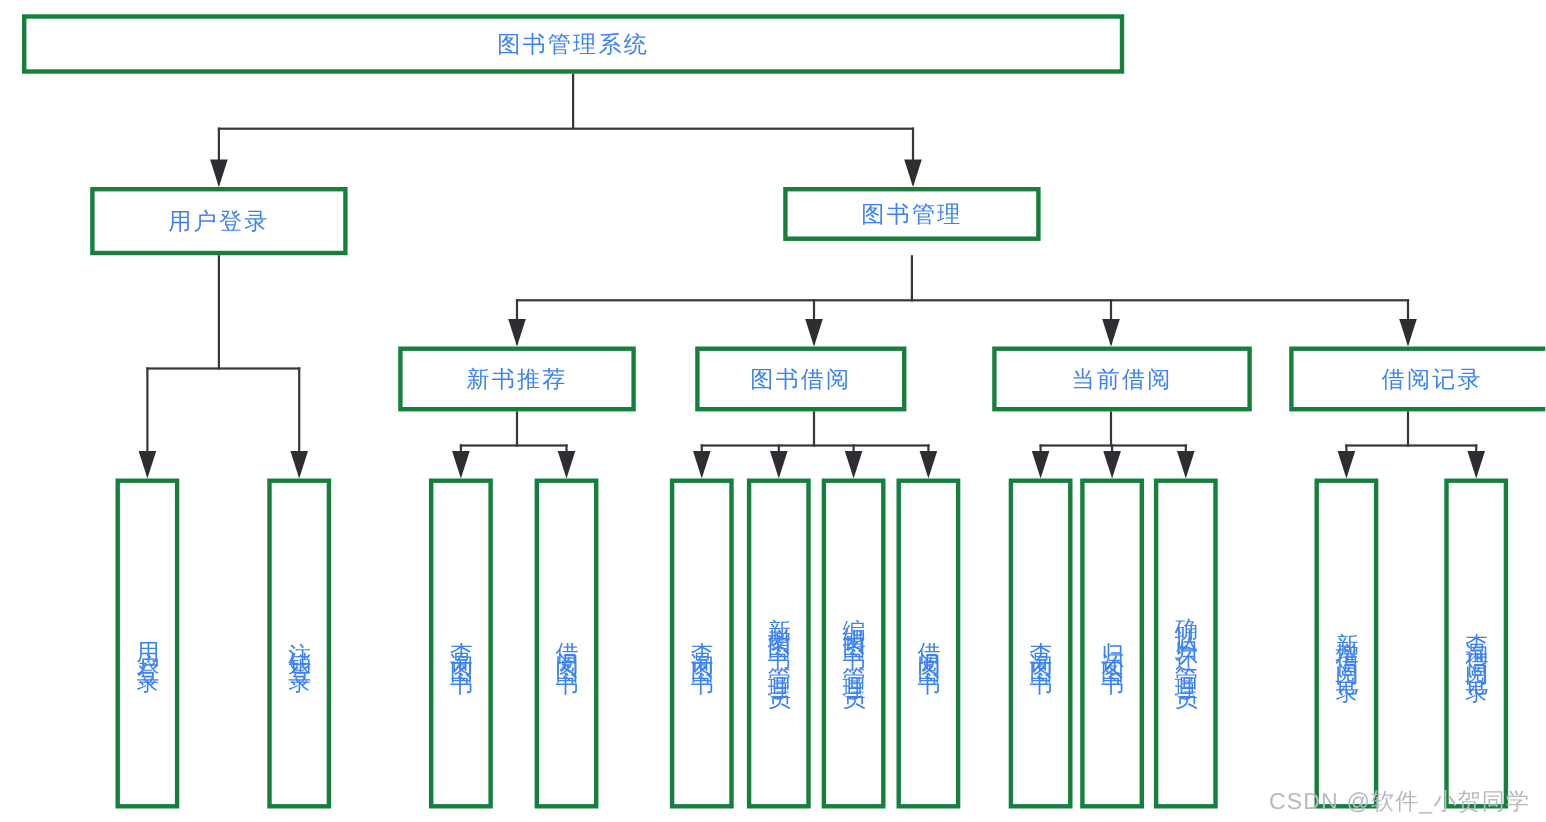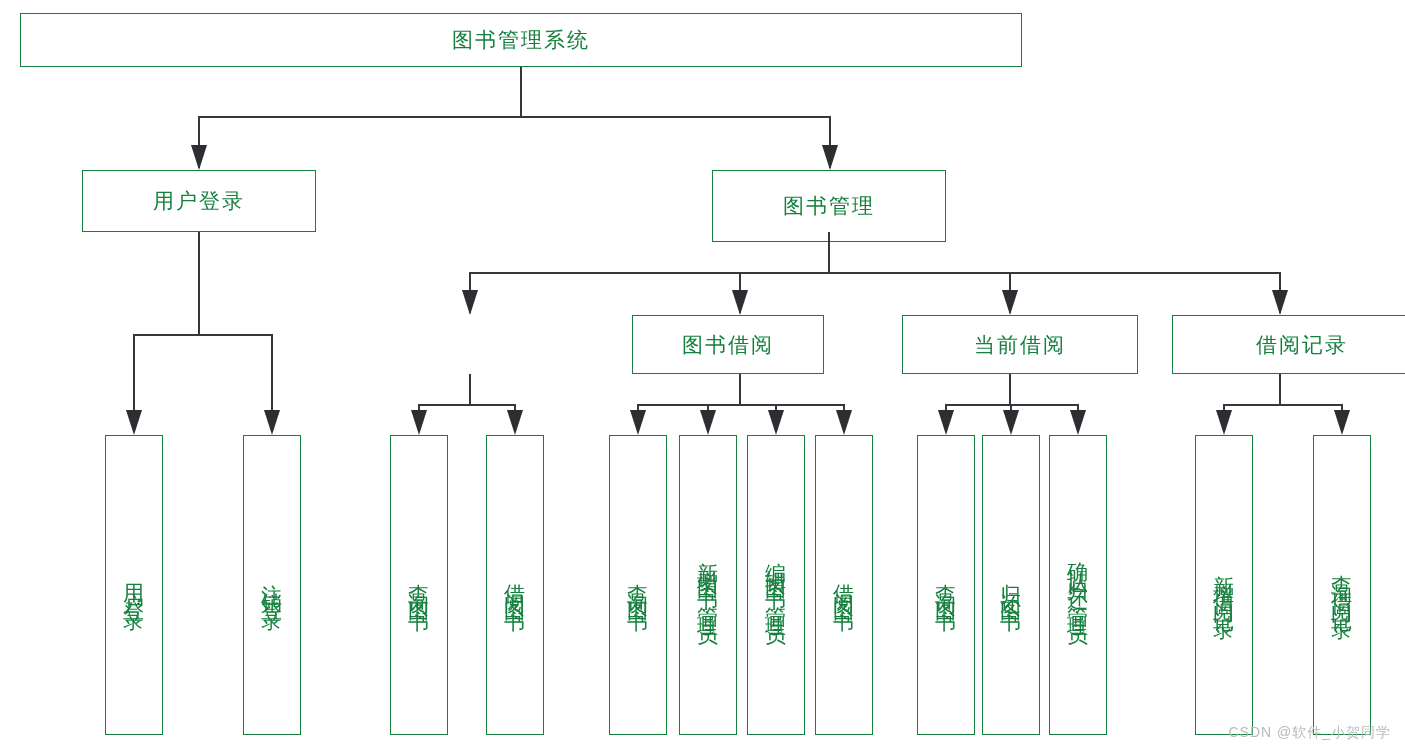--- a/index.html
+++ b/index.html
@@ -8,25 +8,25 @@
     width: 1405px;
     height: 747px;
     background: #ffffff;
     font-family: "Liberation Sans", "DejaVu Sans", sans-serif;
     overflow: hidden;
   }
   .box {
     position: absolute;
     box-sizing: border-box;
     background: #ffffff;
-    border: 1px solid #15803d;
+    border: 4px solid #15803d;
     display: flex;
     align-items: center;
     justify-content: center;
-    color: #15803d;
+    color: #3b82f6;
   }
   .hlabel {
     font-size: 21px;
     letter-spacing: 2px;
     white-space: nowrap;
   }
   .leaf .vtext {
     writing-mode: vertical-rl;
     font-size: 21px;
     letter-spacing: 9px;
@@ -45,21 +45,21 @@
     display: block;
     width: 0; height: 0;
     border-left: 8px solid transparent;
     border-right: 8px solid transparent;
     border-top: 25px solid #2c2e32;
   }
   .watermark {
     position: absolute;
     right: 14px;
     bottom: 5px;
-    font-size: 14px;
+    font-size: 21px;
     color: #b6bac0;
     letter-spacing: 1px;
     white-space: nowrap;
   }
 </style>
 </head>
 <body>
 
 <div id="canvas">
 
@@ -70,21 +70,21 @@
   <i class="vl" style="left:520px;top:67px;height:50px;"></i>
   <i class="hl" style="left:198px;top:116px;width:633px;"></i>
   <i class="vl" style="left:198px;top:116px;height:52px;"></i>
   <i class="vl" style="left:829px;top:116px;height:52px;"></i>
   <i class="ar" style="left:191px;top:145px;"></i>
   <i class="ar" style="left:822px;top:145px;"></i>
 
   <div class="box" style="left:82px;top:170px;width:234px;height:62px;">
     <span class="hlabel">用户登录</span>
   </div>
-  <div class="box" style="left:712px;top:170px;width:234px;height:72px;justify-content:center;">
+  <div class="box" style="left:712px;top:170px;width:234px;height:49px;justify-content:center;">
     <span class="hlabel">图书管理</span>
   </div>
 
   <i class="vl" style="left:198px;top:232px;height:104px;"></i>
   <i class="hl" style="left:133px;top:334px;width:140px;"></i>
   <i class="vl" style="left:133px;top:334px;height:97px;"></i>
   <i class="vl" style="left:271px;top:334px;height:97px;"></i>
   <i class="ar" style="left:126px;top:410px;"></i>
   <i class="ar" style="left:264px;top:410px;"></i>
 
@@ -92,20 +92,23 @@
   <i class="hl" style="left:469px;top:272px;width:812px;"></i>
   <i class="vl" style="left:469px;top:272px;height:41px;"></i>
   <i class="vl" style="left:739px;top:272px;height:41px;"></i>
   <i class="vl" style="left:1009px;top:272px;height:41px;"></i>
   <i class="vl" style="left:1279px;top:272px;height:41px;"></i>
   <i class="ar" style="left:462px;top:290px;"></i>
   <i class="ar" style="left:732px;top:290px;"></i>
   <i class="ar" style="left:1002px;top:290px;"></i>
   <i class="ar" style="left:1272px;top:290px;"></i>
 
+  <div class="box" style="left:362px;top:315px;width:216px;height:59px;">
+    <span class="hlabel">新书推荐</span>
+  </div>
   <div class="box" style="left:632px;top:315px;width:192px;height:59px;">
     <span class="hlabel">图书借阅</span>
   </div>
   <div class="box" style="left:902px;top:315px;width:236px;height:59px;">
     <span class="hlabel">当前借阅</span>
   </div>
   <div class="box" style="left:1172px;top:315px;width:260px;height:59px;">
     <span class="hlabel">借阅记录</span>
   </div>
 

